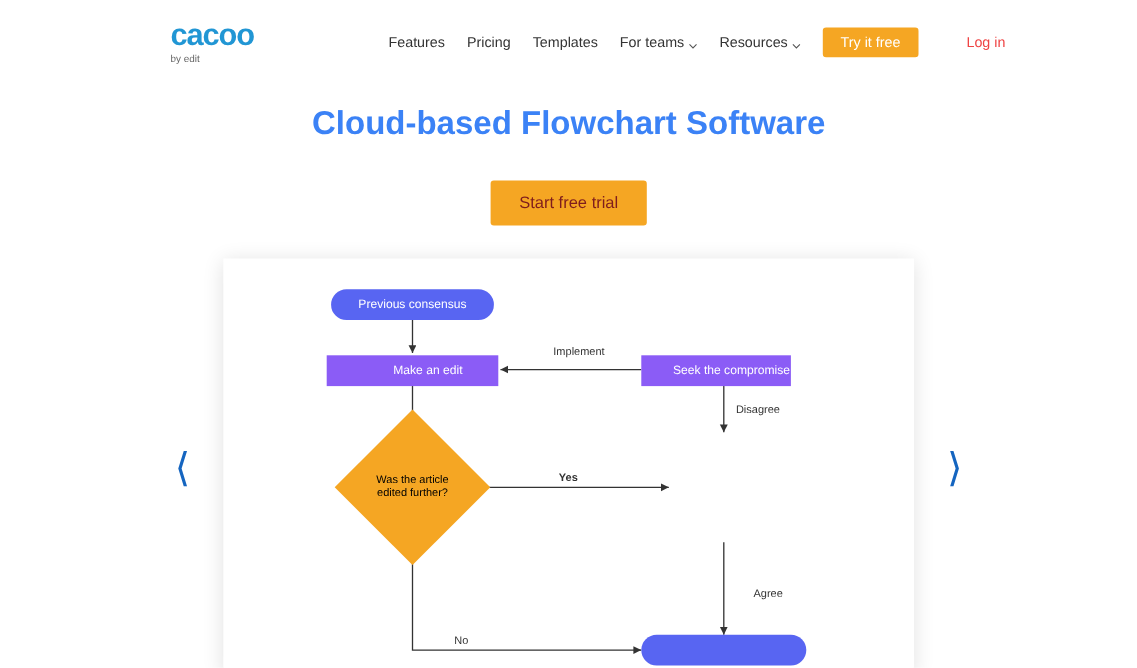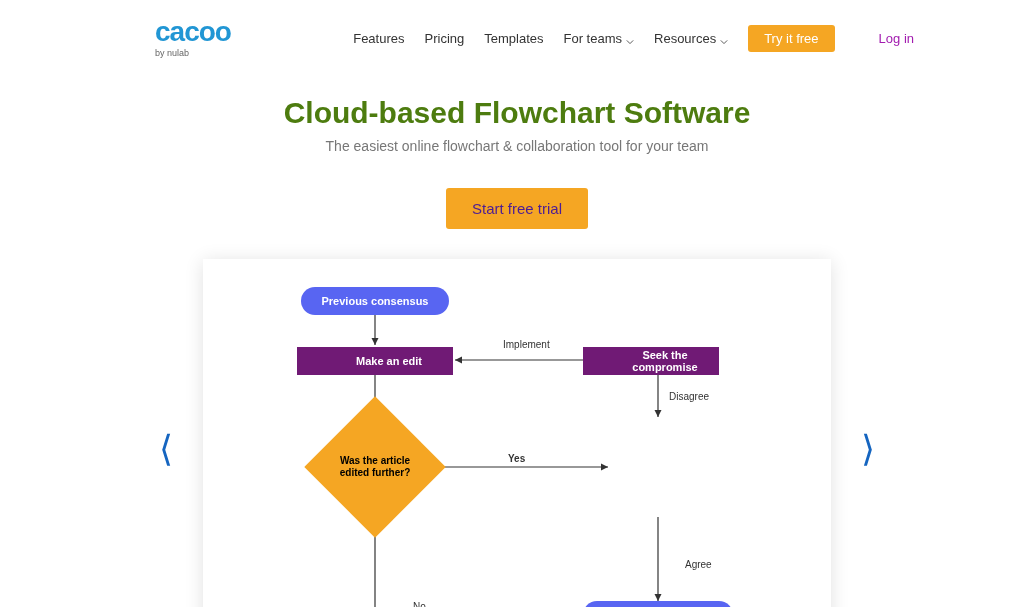--- a/index.html
+++ b/index.html
@@ -8,51 +8,51 @@
 .header { display: flex; align-items: center; justify-content: space-between; padding: 18px 120px 0 155px; }
 .logo { display: flex; flex-direction: column; align-items: flex-start; }
 .logo-main { font-size: 28px; font-weight: 700; color: #2196d4; letter-spacing: -1px; line-height: 1; }
 .logo-sub { font-size: 9px; color: #666; margin-top: 2px; }
 
 .nav { display: flex; align-items: center; gap: 20px; }
 .nav-item { font-size: 13px; color: #333; cursor: pointer; display: flex; align-items: flex-end; gap: 4px; }
 .chevron { display: inline-block; width: 8px; height: 8px; }
 .chevron svg { display: block; }
 .btn-try { background: #f5a623; color: #fff; padding: 6px 16px; border-radius: 3px; font-size: 13px; cursor: pointer; border: none; }
-.nav-login { font-size: 13px; color: #a21caf; cursor: pointer; padding-left: 24px; }
+.nav-login { font-size: 13px; color: #ef4444; cursor: pointer; padding-left: 24px; }
 
 .hero { text-align: center; margin-top: 38px; }
-.hero-title { font-size: 30px; font-weight: 700; color: #4d7c0f; }
+.hero-title { font-size: 30px; font-weight: 700; color: #3b82f6; }
 .hero-sub { font-size: 14px; color: #777; margin-top: 8px; }
-.btn-start { background: #f5a623; color: #4c1d95; border: none; font-size: 15px; padding: 12px 26px; border-radius: 3px; margin-top: 34px; cursor: pointer; }
+.btn-start { background: #f5a623; color: #7f1d1d; border: none; font-size: 15px; padding: 12px 26px; border-radius: 3px; margin-top: 34px; cursor: pointer; }
 
 .carousel { position: relative; margin-top: 30px; display: flex; align-items: center; justify-content: center; }
 .arrow { color: #1565c0; font-size: 36px; font-weight: 300; cursor: pointer; padding: 0 30px; user-select: none; }
 .canvas-wrap { width: 628px; height: 380px; background: #fff; box-shadow: 0 2px 18px rgba(0,0,0,0.12); position: relative; overflow: hidden; }
 .canvas { position: relative; width: 100%; height: 100%; }
 
 
-.shape { position: absolute; font-size: 11px; color: #000; display: flex; align-items: center; justify-content: center; text-align: center; font-weight: bold; }
+.shape { position: absolute; font-size: 11px; color: #000; display: flex; align-items: center; justify-content: center; text-align: center; }
 .pill { border-radius: 14px; background: #5865f2; color: #fff; height: 28px; }
-.rect { background: #701a75; color: #fff; height: 28px; padding-left: 28px; }
+.rect { background: #8b5cf6; color: #fff; height: 28px; padding-left: 28px; }
 .diamond { width: 100px; height: 100px; }
 .diamond .dshape { position: absolute; inset: 0; background: #f5a623; transform: rotate(45deg); }
 .diamond .dlabel { position: relative; z-index: 1; font-size: 10px; padding: 0 6px; line-height: 1.2; }
 
 .label { position: absolute; font-size: 10px; color: #333; }
 
 svg.lines { position: absolute; inset: 0; width: 100%; height: 100%; pointer-events: none; }
 </style>
 </head>
 <body>
 
 <div class="header">
   <div class="logo">
     <div class="logo-main">cacoo</div>
-    <div class="logo-sub">by nulab</div>
+    <div class="logo-sub">by edit</div>
   </div>
   <div class="nav">
     <div class="nav-item">
         <span>Features</span>
       </div>
     <div class="nav-item">
         <span>Pricing</span>
       </div>
     <div class="nav-item">
         <span>Templates</span>
@@ -73,21 +73,20 @@
           </svg>
         </span>
     </div>
     <button class="btn-try">Try it free</button>
     <div class="nav-login">Log in</div>
   </div>
 </div>
 
 <div class="hero">
   <h1 class="hero-title">Cloud-based Flowchart Software</h1>
-  <p class="hero-sub">The easiest online flowchart &amp; collaboration tool for your team</p>
   <button class="btn-start">Start free trial</button>
 </div>
 
 <div class="carousel">
   <div class="arrow">⟨</div>
   <div class="canvas-wrap">
     <div class="canvas">
       <svg class="lines" viewBox="0 0 628 380">
         <defs>
           <marker id="ah" markerWidth="8" markerHeight="8" refX="6" refY="3" orient="auto">

